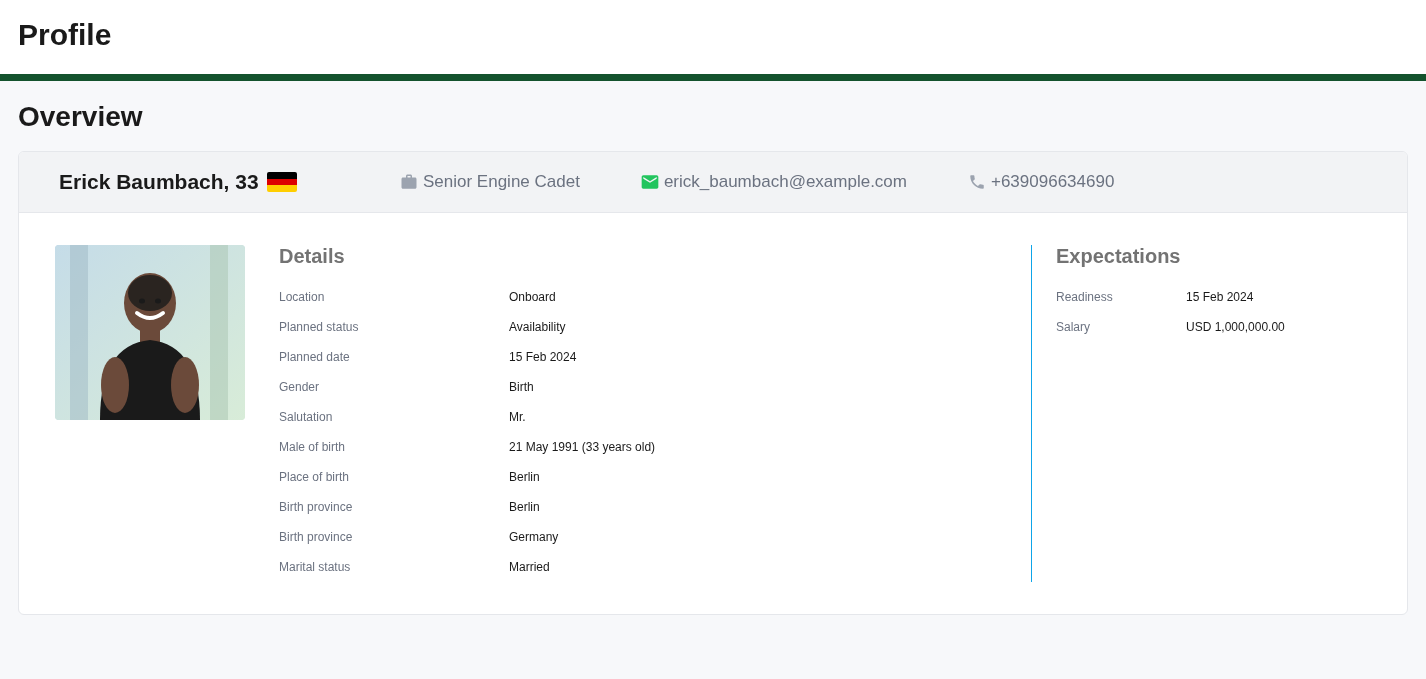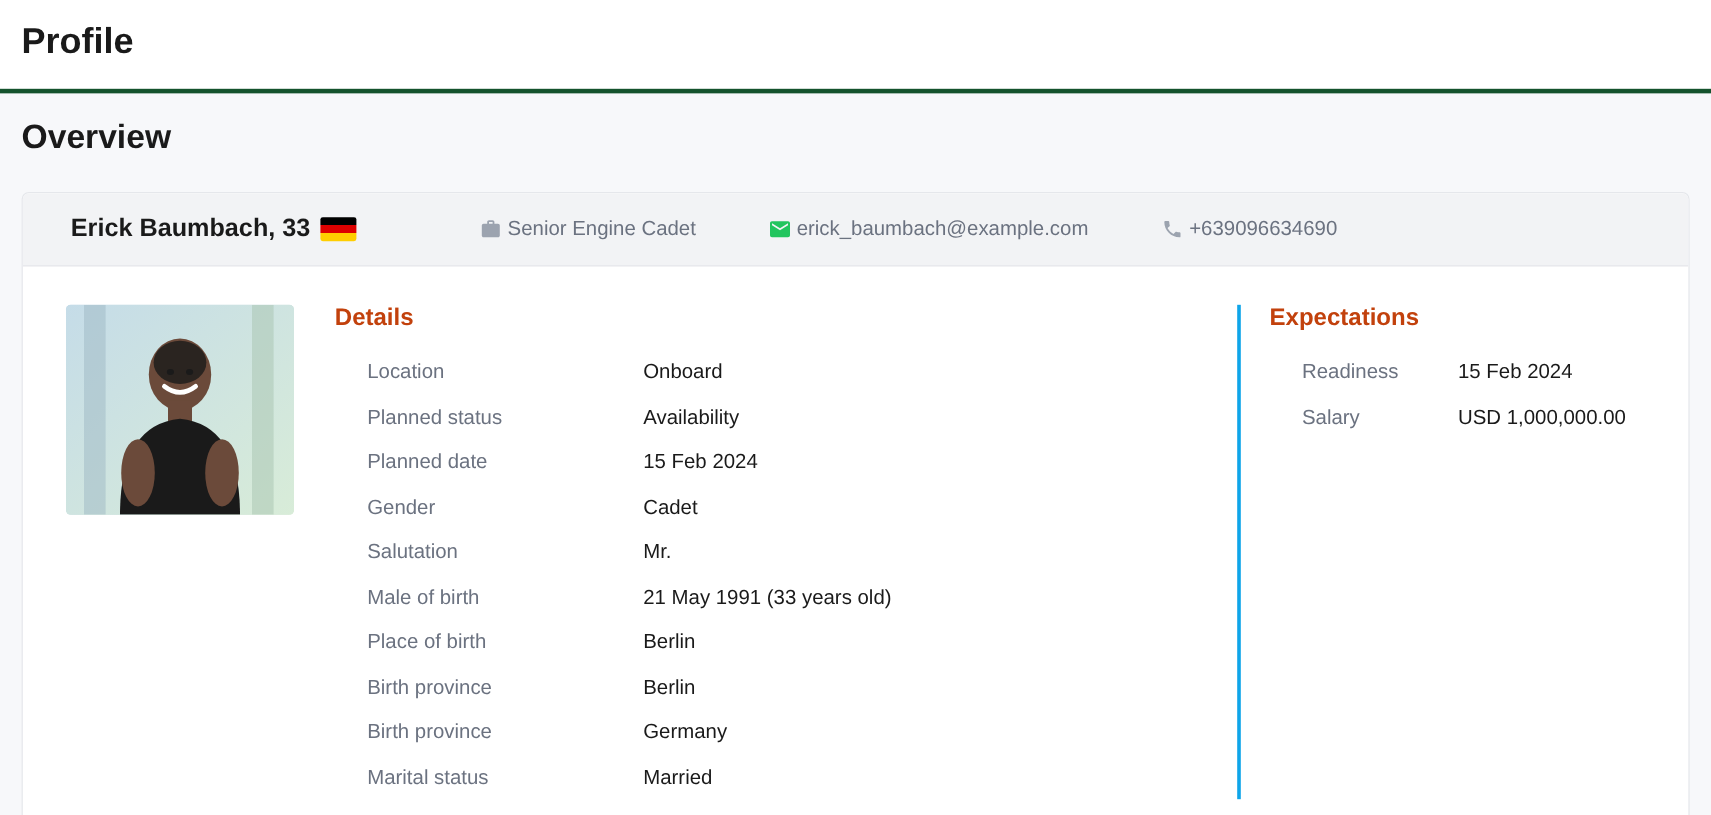--- a/index.html
+++ b/index.html
@@ -7,37 +7,37 @@
       margin: 0;
       padding: 0;
     }
     body {
       font-family: 'Segoe UI', Tahoma, Geneva, Verdana, sans-serif;
       background: #fff;
       color: #212529;
     }
     .page-header {
       padding: 18px 18px 22px 18px;
-      border-bottom: 4px solid #14532d;
+      border-bottom: 7px solid #14532d;
     }
     .page-title {
       font-size: 30px;
       font-weight: 700;
       color: #1a1a1a;
     }
     .body-section {
       background: #f7f8fa;
       padding: 20px 18px 0 18px;
       min-height: 600px;
     }
     .overview-title {
       font-size: 28px;
       font-weight: 800;
       color: #1a1a1a;
-      margin-bottom: 30px;
+      margin-bottom: 18px;
     }
     .card {
       background: #fff;
       border: 1px solid #e5e7eb;
       border-radius: 6px;
       overflow: hidden;
     }
     .card-header {
       background: #f2f3f5;
       border-bottom: 1px solid #e5e7eb;
@@ -106,35 +106,34 @@
       position: absolute;
       top: 0;
       left: 0;
     }
     .details-col {
       flex: 1;
       padding-right: 20px;
     }
     .expectations-col {
       flex: 0 0 340px;
-      border-left: 3px solid #0ea5e9;
+      border-left: 1px solid #0ea5e9;
       padding-left: 24px;
     }
     .section-title {
       font-size: 20px;
       font-weight: 700;
-      color: #c2410c;
+      color: #737373;
       margin-bottom: 14px;
     }
     .kv-row {
       display: flex;
       padding: 6px 0;
-      font-size: 17px;
+      font-size: 12px;
       line-height: 1.5;
-      margin-left: 27px;
     }
     .kv-key {
       flex: 0 0 230px;
       color: #6b7280;
       font-weight: 500;
     }
     .kv-val {
       color: #1a1a1a;
     }
     .expectations-col .kv-key {
@@ -227,21 +226,21 @@
             <div class="kv-row">
               <div class="kv-key">Planned status</div>
               <div class="kv-val">Availability</div>
             </div>
             <div class="kv-row">
               <div class="kv-key">Planned date</div>
               <div class="kv-val">15 Feb 2024</div>
             </div>
             <div class="kv-row">
               <div class="kv-key">Gender</div>
-              <div class="kv-val">Cadet</div>
+              <div class="kv-val">Birth</div>
             </div>
             <div class="kv-row">
               <div class="kv-key">Salutation</div>
               <div class="kv-val">Mr.</div>
             </div>
             <div class="kv-row">
               <div class="kv-key">Male of birth</div>
               <div class="kv-val">21 May 1991 (33 years old)</div>
             </div>
             <div class="kv-row">

